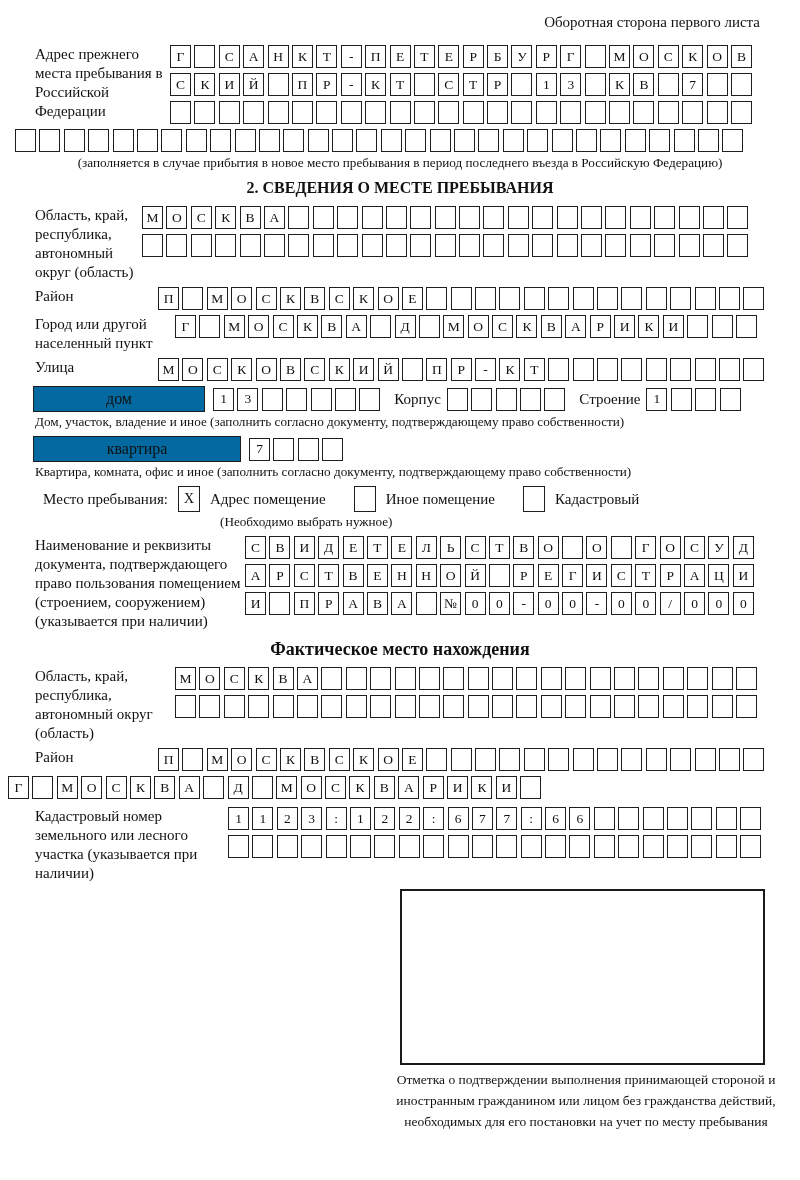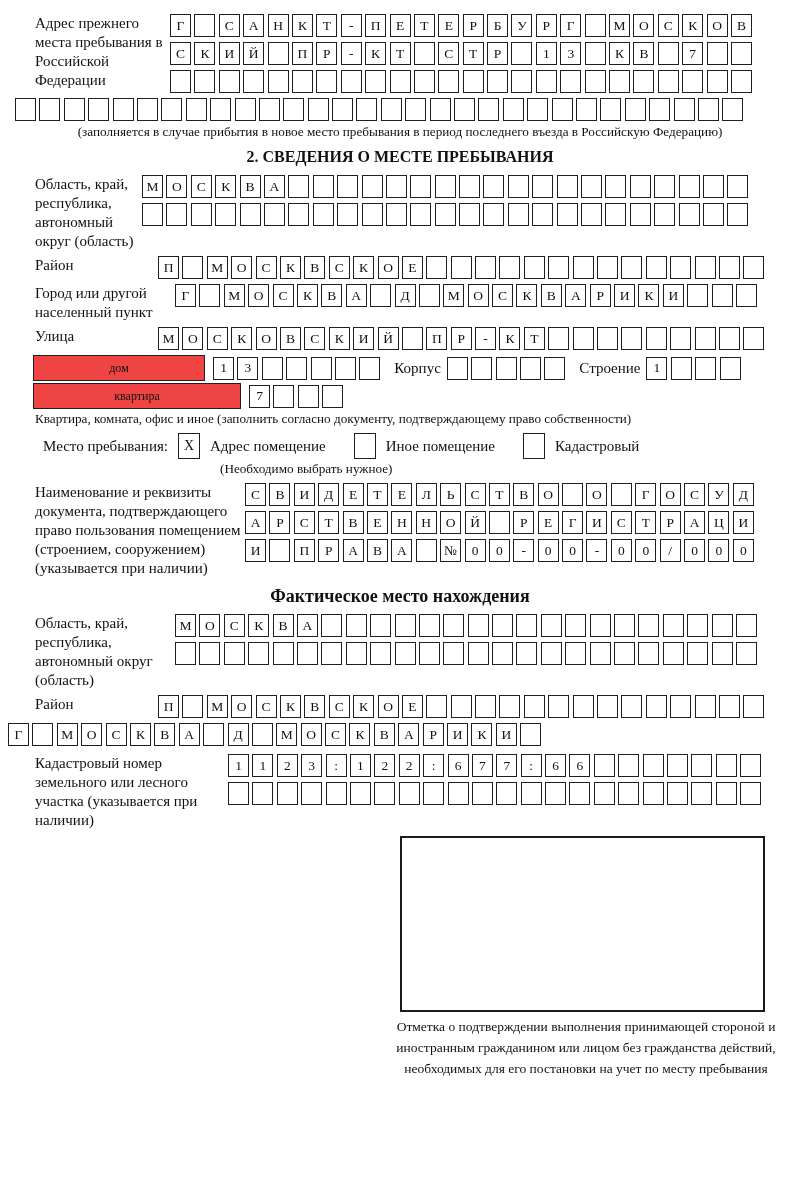--- a/index.html
+++ b/index.html
@@ -20,21 +20,21 @@
     font-size:13.5px;background:#fff;flex-shrink:0;
   }
   .lw162{width:162px;} .lw134{width:134px;} .lw150{width:150px;}
   .lw167{width:167px;} .lw237{width:237px;} .lw220{width:220px;}
   .fullrow{margin:0 0 3px 7px;}
   .caption{font-size:13.2px;text-align:center;margin:1px 0 6px 0;}
   .sec-title{font-size:16px;font-weight:bold;text-align:center;margin:8px 0 9px 0;}
   .domrow{display:flex;align-items:center;margin:2px 0 2px 25px;}
   .rect{
     border:1.6px solid #1e1e1e;height:26px;box-sizing:border-box;
-    display:flex;align-items:center;justify-content:center;font-size:12px;background:#ef4444;flex-shrink:0;
+    display:flex;align-items:center;justify-content:center;font-size:16px;background:#0369a1;flex-shrink:0;
   }
   .rw172{width:172px;margin-right:8px;} .rw200{width:208px;margin-right:8px;}
   .inline-label{font-size:15px;margin:0 6px 0 14px;white-space:nowrap;}
   .mesto-row{display:flex;align-items:center;margin:4px 0 2px 35px;font-size:15px;}
   .ckbox{
     width:22px;height:26px;box-sizing:border-box;border:1.6px solid #1e1e1e;
     display:inline-flex;align-items:center;justify-content:center;
     font-size:14px;margin:0 10px;flex-shrink:0;background:#fff;
   }
   .opt-label{margin-right:18px;}
@@ -45,20 +45,21 @@
     width:365px;height:176px;box-sizing:border-box;border:2px solid #1a1a1a;
     margin:6px 0 4px 392px;background:#fff;
   }
   .stamp-note{width:400px;margin-left:378px;font-size:13.5px;line-height:21px;text-align:center;}
 </style>
 </head>
 <body>
 
 <div class="page">
 
+  <div class="header-note">Оборотная сторона первого листа</div>
 
   <div class="frow">
     <div class="flabel lw162">Адрес прежнего места пребывания в Российской Федерации</div>
     <div class="fcol">
       <div class="cells">
           <span class="cell">Г</span>
           <span class="cell"></span>
           <span class="cell">С</span>
           <span class="cell">А</span>
           <span class="cell">Н</span>
@@ -344,20 +345,21 @@
         <span class="cell"></span>
       </div>
     <div class="inline-label">Строение</div>
     <div class="cells">
         <span class="cell">1</span>
         <span class="cell"></span>
         <span class="cell"></span>
         <span class="cell"></span>
       </div>
   </div>
+  <div class="caption" style="text-align:left;margin-left:27px;">Дом, участок, владение и иное (заполнить согласно документу, подтверждающему право собственности)</div>
 
   <div class="domrow">
     <div class="rect rw200">квартира</div>
     <div class="cells">
         <span class="cell">7</span>
         <span class="cell"></span>
         <span class="cell"></span>
         <span class="cell"></span>
       </div>
   </div>

